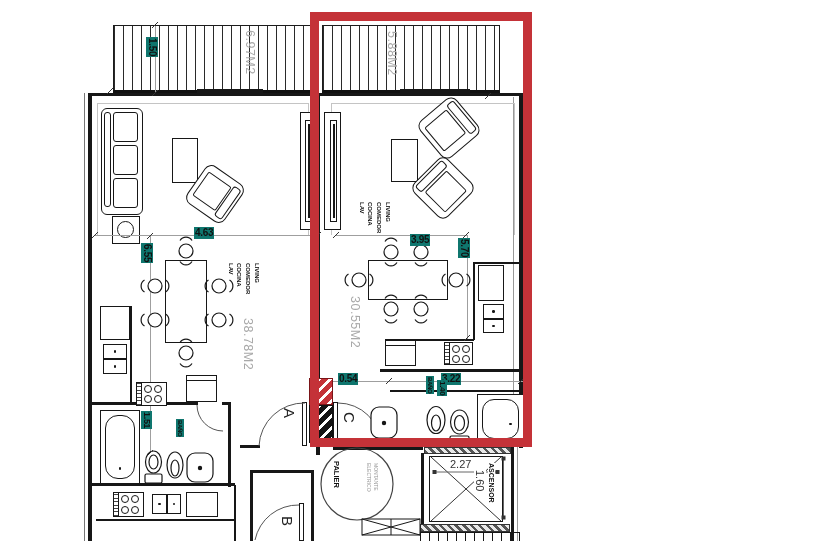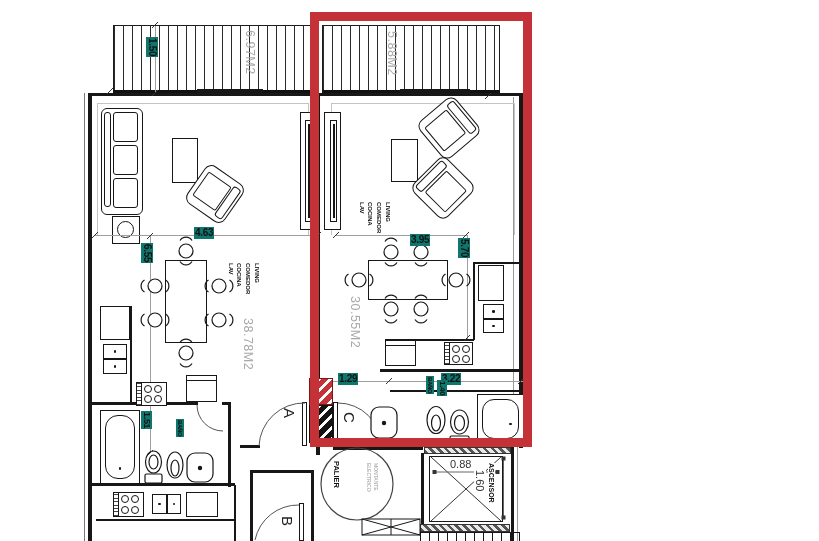--- a/index.html
+++ b/index.html
@@ -189,21 +189,21 @@
     <div class="burner" style="left:7px;top:2px;"></div>
     <div class="burner" style="left:17px;top:2px;"></div>
     <div class="burner" style="left:7px;top:12px;"></div>
     <div class="burner" style="left:17px;top:12px;"></div>
   </div>
   <div class="a furn" style="left:385px;top:340px;width:31px;height:26px;">
     <div class="a" style="left:0;top:4px;width:100%;height:1px;background:#171717;"></div>
   </div>
 
   <div class="a gl" style="left:320px;top:381px;width:203px;height:1px;"></div>
-  <div class="a dim" style="left:338px;top:373px;z-index:25;">1.29</div>
+  <div class="a dim" style="left:338px;top:373px;z-index:25;">0.54</div>
   <div class="a dim" style="left:441px;top:373px;z-index:25;">3.22</div>
   <div class="a vt dim" style="left:426px;top:376px;font-size:6px;z-index:25;">BAÑO</div>
   <div class="a vt dim" style="left:437px;top:380px;font-size:8px;z-index:25;">1.40</div>
 
   <div class="a furn" style="left:477px;top:394px;width:47px;height:50px;">
     <div class="a" style="left:4px;top:4px;right:4px;bottom:4px;border:1px solid #171717;border-radius:12px;"></div>
     <div class="dot a" style="left:72%;top:60%;"></div>
   </div>
 
   <div class="a" style="left:309px;top:378px;width:24px;height:27px;border:1px solid #7a1518;background:repeating-linear-gradient(135deg,#c43238 0 5px,#fff 5px 8px);z-index:30;"></div>
@@ -217,21 +217,21 @@
   <div class="a vt" style="left:332px;top:461px;font-weight:bold;font-size:7.5px;z-index:25;">PALIER</div>
   <div class="a vt" style="left:365px;top:463px;font-size:5px;line-height:1.4;color:#979797;z-index:25;">
     <div>MONTANTE</div>
     <div>ELECTRICO</div>
   </div>
 
   <div class="a hatchdark" style="left:420px;top:524px;width:90px;height:8px;"></div>
   <div class="a" style="left:420px;top:532px;width:100px;height:9px;border-top:1.5px solid #171717;background:repeating-linear-gradient(90deg,#171717 0 1.2px,transparent 1.2px 9px);"></div>
   <div class="a hatchdark" style="left:424px;top:447px;width:87px;height:7px;"></div>
   <div class="a furn" style="left:429px;top:456px;width:74px;height:66px;"></div>
-  <div class="a" style="left:449px;top:458px;font-size:11px;color:#333;background:#fff;padding:0 1px;z-index:25;">0.88</div>
+  <div class="a" style="left:449px;top:458px;font-size:11px;color:#333;background:#fff;padding:0 1px;z-index:25;">2.27</div>
   <div class="a vt" style="left:488px;top:463px;font-weight:bold;font-size:7px;background:#fff;z-index:25;">ASCENSOR</div>
   <div class="a vt" style="left:474px;top:470px;font-size:11px;color:#333;background:#fff;z-index:25;">1.60</div>
 
   <div class="a redbox" style="left:310px;top:12px;width:222px;height:435px;"></div>
 
   <svg class="overlay" width="819" height="541" viewBox="0 0 819 541">
     <defs>
       <g id="chair" fill="#fff" stroke="#171717" stroke-width="1.2">
         <circle r="7"></circle>
         <path d="M -10.5 -6 A 7 7 0 0 0 -10.5 6" fill="none"></path>

